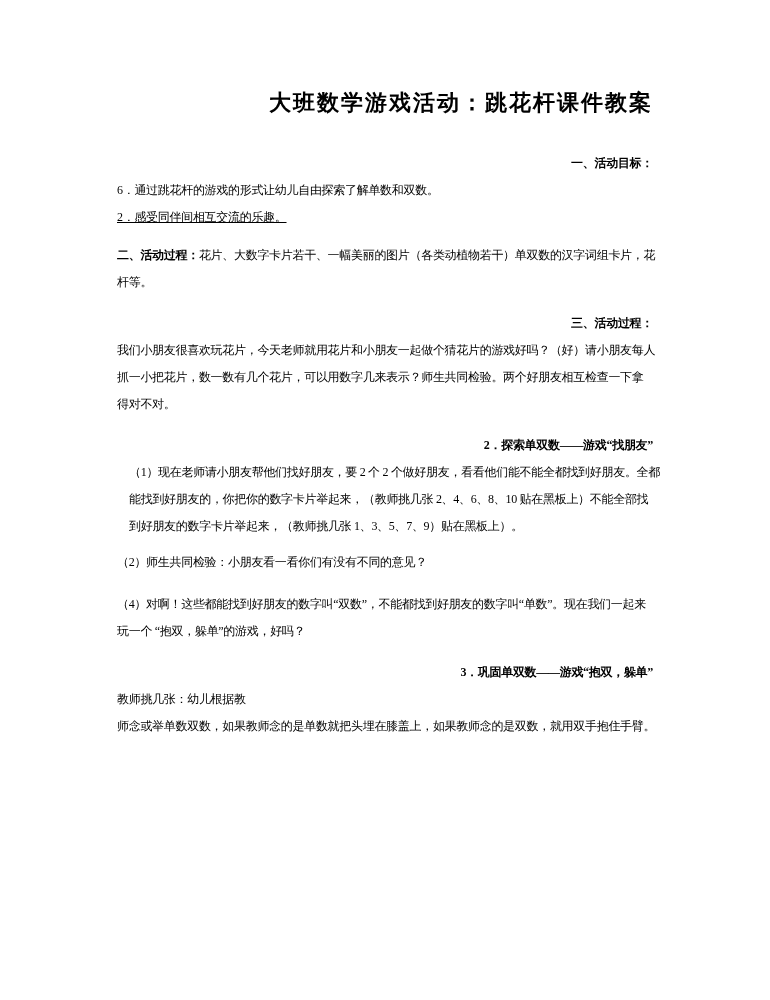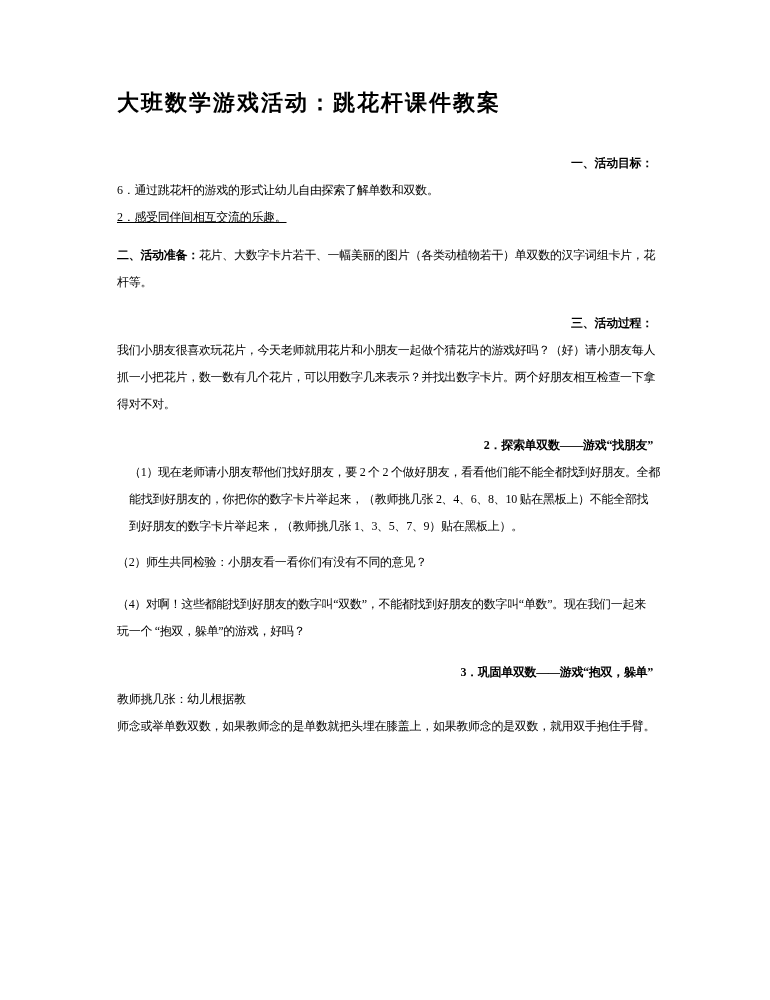--- a/index.html
+++ b/index.html
@@ -13,21 +13,21 @@
     padding: 88px 117px 0 117px;
     font-family: "Liberation Serif", "DejaVu Serif", serif;
     color: #000000;
     overflow: hidden;
   }
   .doc-title {
     margin: 0 0 32px 0;
     font-size: 22px;
     line-height: 30px;
     font-weight: bold;
-    text-align: left;
+    text-align: right;
     letter-spacing: 2px;
     white-space: nowrap;
   }
   .para {
     margin: 0;
     font-size: 12px;
     line-height: 27px;
     letter-spacing: -0.3px;
     white-space: pre;      
   }
@@ -43,28 +43,28 @@
 <div class="page">
 
   <h1 class="doc-title">大班数学游戏活动：跳花杆课件教案</h1>
 
   <p class="para b">一、活动目标：</p>
 
   <p class="para">6．通过跳花杆的游戏的形式让幼儿自由探索了解单数和双数。</p>
 
   <p class="para mb11">2．感受同伴间相互交流的乐趣。</p>
 
-  <p class="para mb14"><b class="b">二、活动准备：</b><span>花片、大数字卡片若干、一幅美丽的图片（各类动植物若干）单双数的汉字词组卡片，花
+  <p class="para mb14"><b class="b">二、活动过程：</b><span>花片、大数字卡片若干、一幅美丽的图片（各类动植物若干）单双数的汉字词组卡片，花
 杆等。</span></p>
 
   <p class="para b">三、活动过程：</p>
 
 
   <p class="para mb14">我们小朋友很喜欢玩花片，今天老师就用花片和小朋友一起做个猜花片的游戏好吗？（好）请小朋友每人
-抓一小把花片，数一数有几个花片，可以用数字几来表示？并找出数字卡片。两个好朋友相互检查一下拿
+抓一小把花片，数一数有几个花片，可以用数字几来表示？师生共同检验。两个好朋友相互检查一下拿
 得对不对。</p>
 
   <p class="para b">2．探索单双数——游戏“找朋友”</p>
 
   <p class="para mb9">（1）现在老师请小朋友帮他们找好朋友，要 2 个 2 个做好朋友，看看他们能不能全都找到好朋友。全都
 能找到好朋友的，你把你的数字卡片举起来，（教师挑几张 2、4、6、8、10 贴在黑板上）不能全部找
 到好朋友的数字卡片举起来，（教师挑几张 1、3、5、7、9）贴在黑板上）。</p>
 
   <p class="para mb15">（2）师生共同检验：小朋友看一看你们有没有不同的意见？</p>
 

